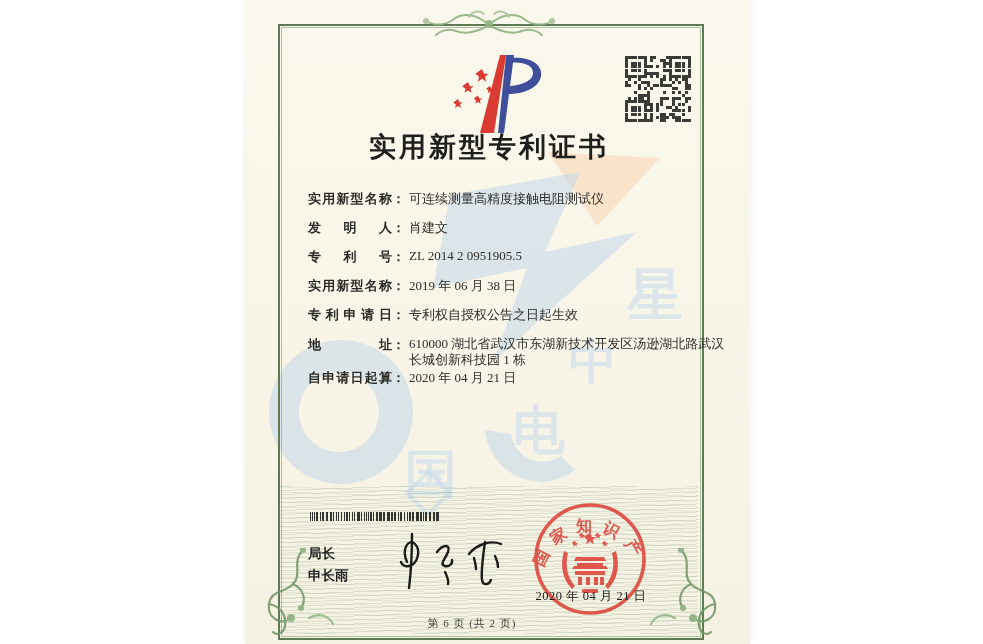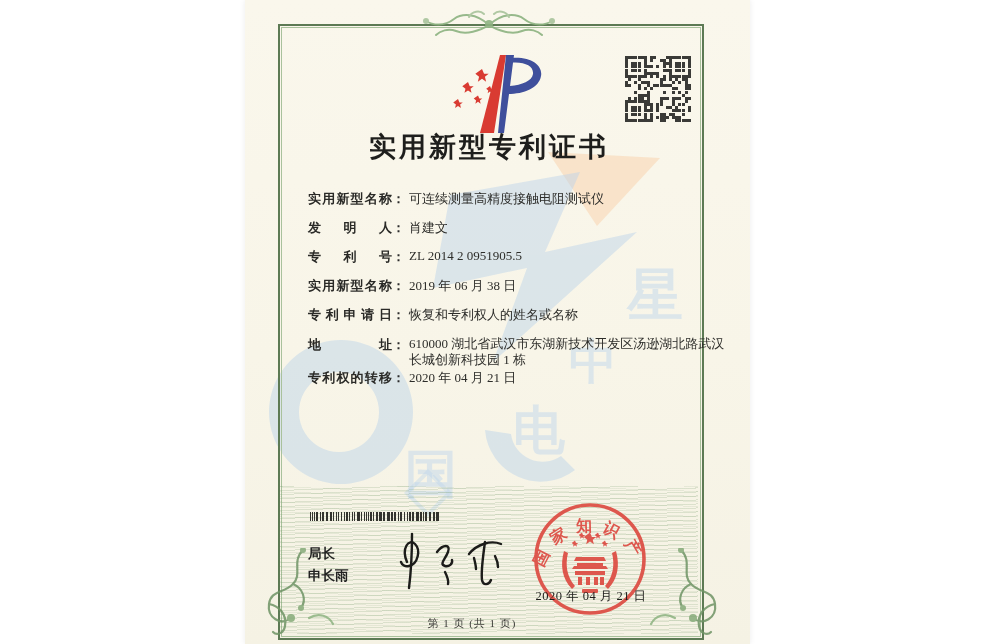--- a/index.html
+++ b/index.html
@@ -375,27 +375,27 @@
       <div class="frow" style="top:219px">
         <span class="lbl">发明人</span><span class="colon">：</span><span class="val">肖建文</span>
       </div>
       <div class="frow" style="top:248px">
         <span class="lbl">专利号</span><span class="colon">：</span><span class="val">ZL 2014 2 0951905.5</span>
       </div>
       <div class="frow" style="top:277px">
         <span class="lbl">实用新型名称</span><span class="colon">：</span><span class="val">2019 年 06 月 38 日</span>
       </div>
       <div class="frow" style="top:306px">
-        <span class="lbl">专利申请日</span><span class="colon">：</span><span class="val">恢复和专利权人的姓名或名称</span>
+        <span class="lbl">专利申请日</span><span class="colon">：</span><span class="val">专利权自授权公告之日起生效</span>
       </div>
       <div class="frow" style="top:336px">
         <span class="lbl">地址</span><span class="colon">：</span><span class="val wrap">610000 湖北省武汉市东湖新技术开发区汤逊湖北路武汉长城创新科技园 1 栋</span>
       </div>
       <div class="frow" style="top:369px">
-        <span class="lbl">专利权的转移</span><span class="colon">：</span><span class="val">2020 年 04 月 21 日</span>
+        <span class="lbl">自申请日起算</span><span class="colon">：</span><span class="val">2020 年 04 月 21 日</span>
       </div>
     </div>
 
 
     <div class="barcode">
         <i style="left:0px;width:1px"></i>
         <i style="left:2px;width:1px"></i>
         <i style="left:4px;width:1px"></i>
         <i style="left:6px;width:2px"></i>
         <i style="left:10px;width:1px"></i>
@@ -480,15 +480,15 @@
           <rect x="56" y="78" width="4" height="8"></rect>
         <rect x="64" y="78" width="4" height="8"></rect>
           <rect x="70" y="78" width="4" height="8"></rect>
         <path d="M34,52 C30,66 32,80 42,90 L45,87 C37,78 35,66 38,54 Z"></path>
         <path d="M86,52 C90,66 88,80 78,90 L75,87 C83,78 85,66 82,54 Z"></path>
         <rect x="52" y="90" width="16" height="4" rx="1"></rect>
       </g>
     </svg>
     <div class="seal-date">2020 年 04 月 21 日</div>
 
-    <div class="footer">第 1 页 (共 1 页)</div>
+    <div class="footer">第 6 页 (共 2 页)</div>
   </div>
 </div>
 
 </body></html>

